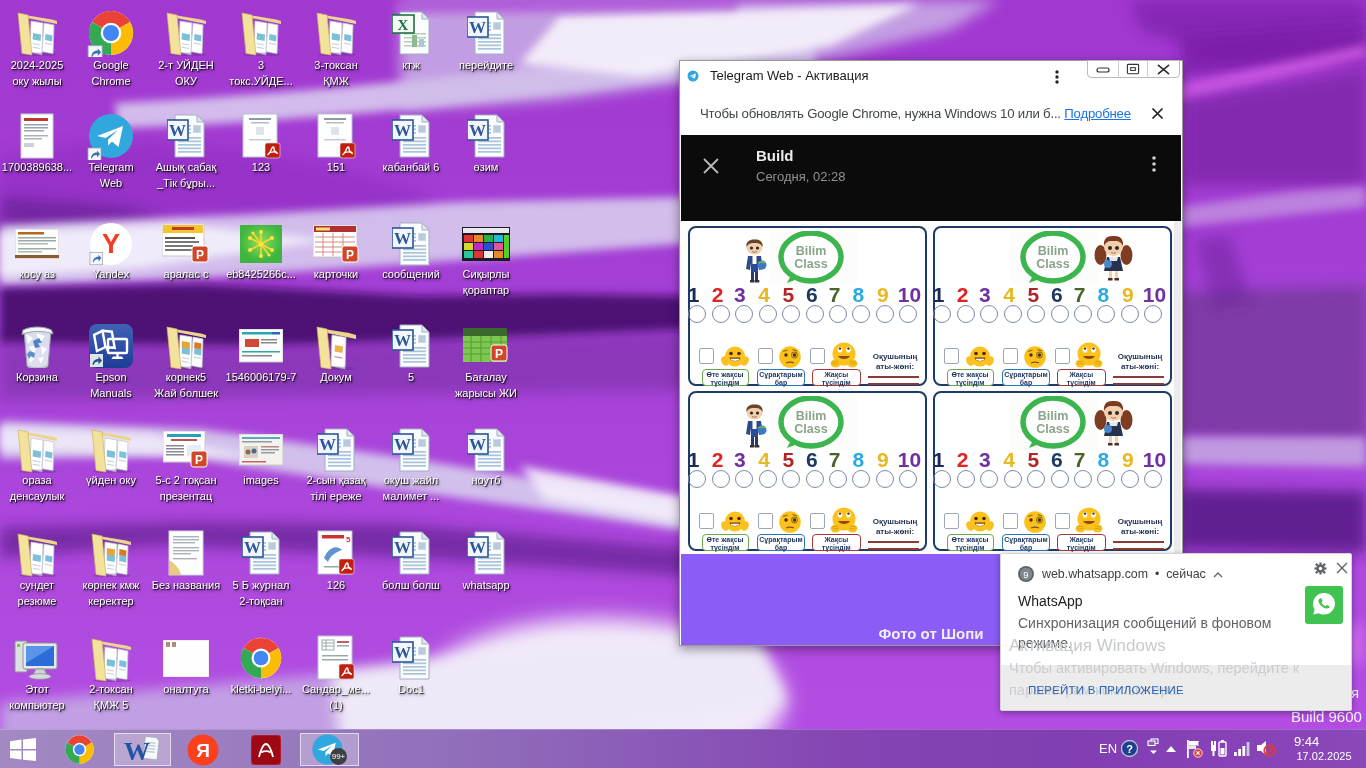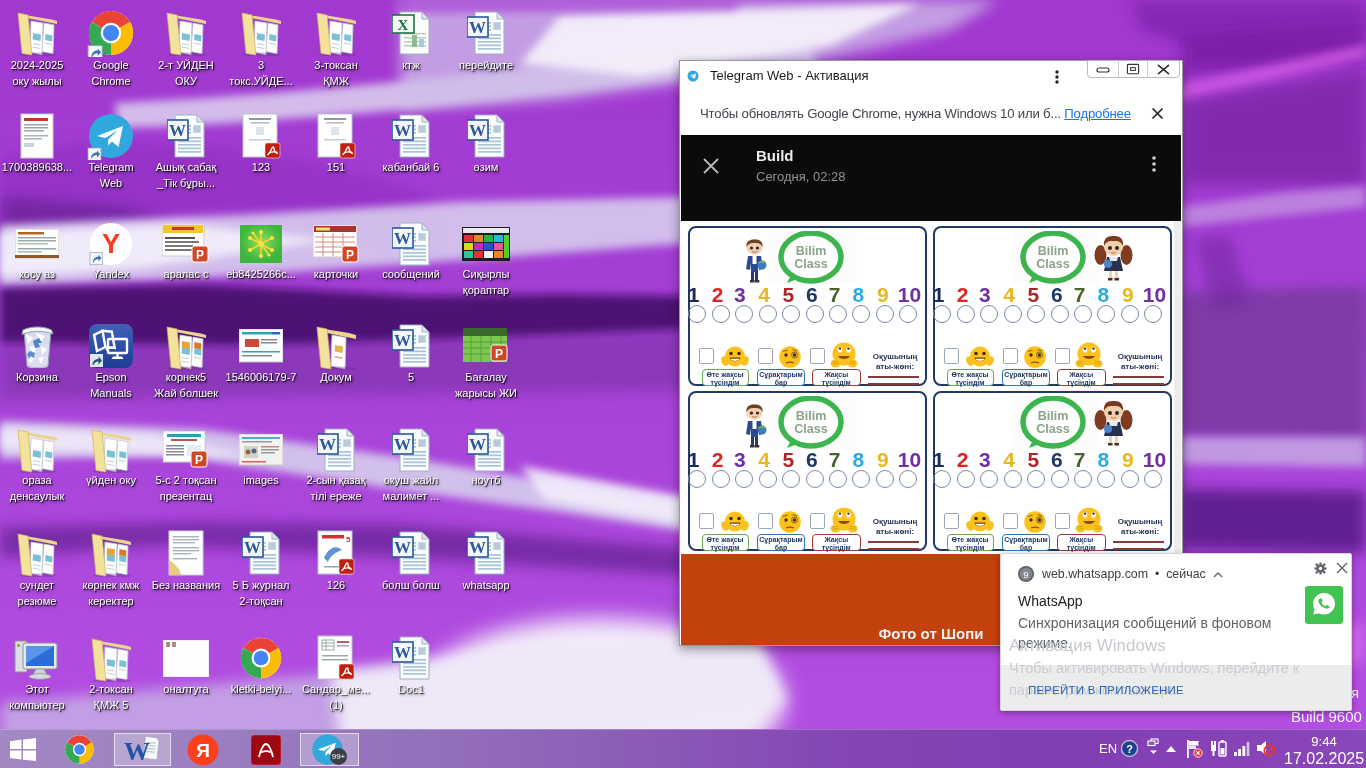--- a/index.html
+++ b/index.html
@@ -766,21 +766,21 @@
   <svg class="abs" style="left:470px;top:20px" width="6" height="18" viewBox="0 0 6 18">
         <g fill="#cfcfcf">
           <circle cx="3" cy="3" r="1.8"></circle>
           <circle cx="3" cy="9" r="1.8"></circle>
           <circle cx="3" cy="15" r="1.8"></circle>
         </g>
       </svg>
  </div>
  <div class="abs" style="left:1px;top:160px;width:500px;height:333px;background:#fdfdfd"></div>
  <div class="abs" style="left:494px;top:160px;width:7px;height:333px;background:#ececec"></div>
- <div class="abs" style="left:1px;top:493px;width:500px;height:91px;background:#c2410c">
+ <div class="abs" style="left:1px;top:493px;width:500px;height:91px;background:#8b5cf6">
   <div class="abs" style="left:0;top:71px;width:500px;text-align:center;font-size:15px;font-weight:bold;color:#efefef">Фото от Шопи</div>
  </div>
 </div>
 <div class="abs" style="left:688px;top:226px;width:239px;height:160px;border:2.5px solid #1e3a68;border-radius:8px;background:#fff;z-index:6">
     <div class="abs" style="left:79px;top:3px;width:88px;height:54px;background:#fcfcfa"></div>
     <svg class="abs" style="left:88px;top:3px" width="66" height="54" viewBox="0 0 66 54">
       <ellipse cx="33" cy="26" rx="30" ry="24" fill="#fff" stroke="#3db54e" stroke-width="5.5"></ellipse>
       <path d="M13,44 L9,52 L22,47 Z" fill="#3db54e"></path>
       <text x="33" y="24" font-size="12.5" font-weight="bold" fill="#8aa48a" text-anchor="middle" font-family="Liberation Sans">Bilim</text>
       <text x="33" y="37" font-size="12.5" font-weight="bold" fill="#8aa48a" text-anchor="middle" font-family="Liberation Sans">Class</text>
@@ -1217,15 +1217,15 @@
         <rect x="4.2" y="9" width="2.8" height="7"></rect>
         <rect x="8.4" y="6" width="2.8" height="10"></rect>
       </g>
       <rect x="12.6" y="2" width="2.8" height="14" fill="#cfc2e2"></rect>
     </svg>
  <svg class="abs" style="left:1256px;top:8px" width="20" height="20" viewBox="0 0 20 20">
       <path d="M1,7 L5,7 L10,3 L10,17 L5,13 L1,13 Z" fill="#fff"></path>
       <circle cx="13.5" cy="12.5" r="5.2" fill="none" stroke="#e23c32" stroke-width="1.8"></circle>
       <line x1="10" y1="16" x2="17" y2="9" stroke="#e23c32" stroke-width="1.8"></line>
     </svg>
- <div class="abs" style="left:1294px;top:4px;width:60px;text-align:center;font-size:13px;color:#fff">9:44</div>
- <div class="abs" style="left:1284px;top:20px;width:80px;text-align:center;font-size:16px;color:#fff">17.02.2025</div>
+ <div class="abs" style="left:1294px;top:4px;width:60px;font-size:13px;color:#fff">9:44</div>
+ <div class="abs" style="left:1284px;top:20px;width:80px;text-align:center;font-size:11px;color:#fff">17.02.2025</div>
 </div>
 
 </body></html>

